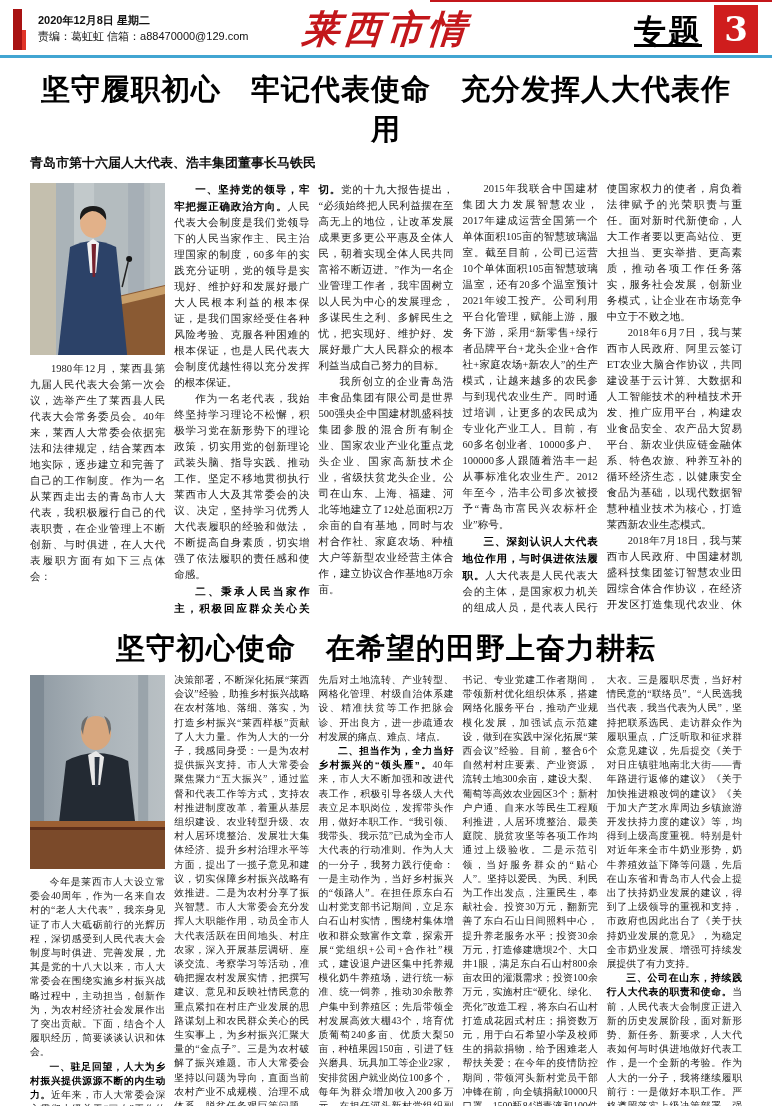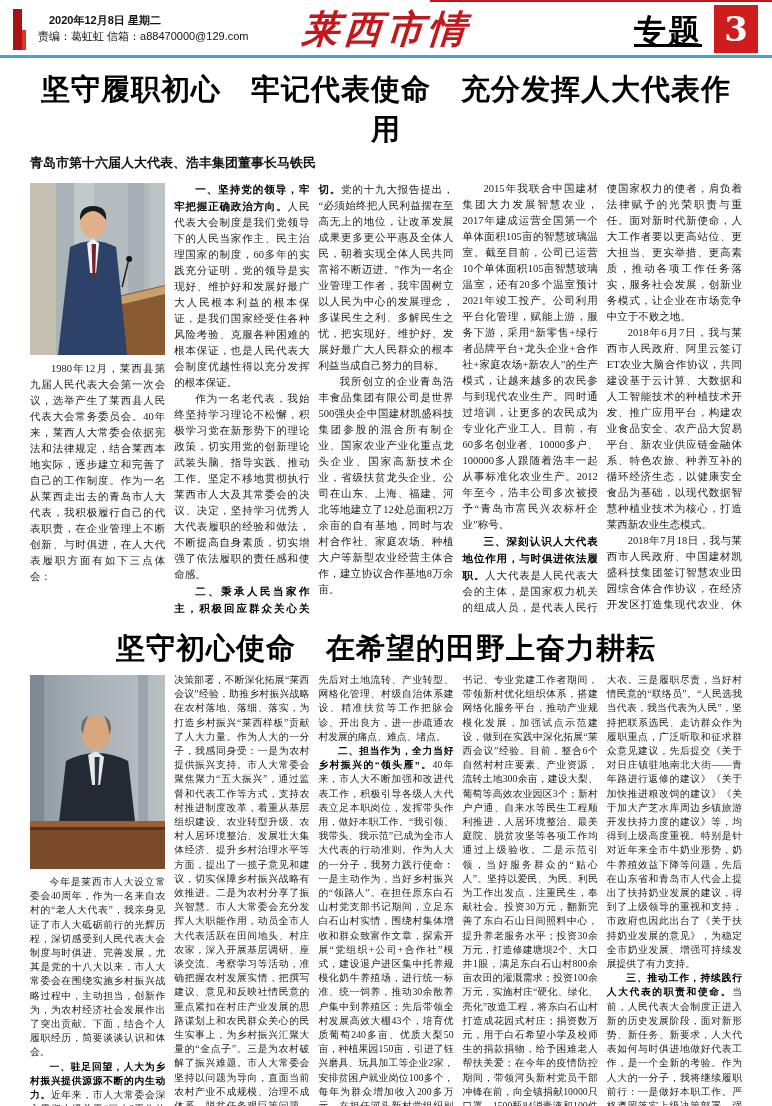--- a/index.html
+++ b/index.html
@@ -7,21 +7,21 @@
     width:772px;height:1106px;overflow:hidden;position:relative;
     background:#ffffff;color:#1c1c1c;
     font-family:"Liberation Serif","DejaVu Serif",serif;
   }
   
   .header{position:relative;height:58px;}
   .top-red-line{position:absolute;top:0;left:430px;right:0;height:2px;background:#c3171b;}
   .red-bar{position:absolute;left:13px;top:9px;width:9px;height:41px;background:#a81212;}
   .red-bar-accent{position:absolute;left:22px;top:30px;width:4px;height:20px;background:#e03428;}
   .dateblock{position:absolute;left:38px;top:12px;font-family:"Liberation Sans","DejaVu Sans",sans-serif;font-size:11px;line-height:16px;color:#111;}
-  .dateblock .d1{font-weight:bold;margin-left:11px;}
+  .dateblock .d1{font-weight:bold;}
   .masthead{position:absolute;left:0;right:0;top:4px;text-align:center;
     font-family:"DejaVu Serif",serif;font-style:italic;font-weight:bold;
     font-size:38px;color:#c3171b;letter-spacing:4px;transform:skewX(-4deg);}
   .section-label{position:absolute;right:70px;top:10px;font-family:"Liberation Sans","DejaVu Sans",sans-serif;
     font-weight:900;font-size:32px;letter-spacing:2px;color:#000;text-decoration:underline;}
   .page-box{position:absolute;right:14px;top:5px;width:44px;height:48px;background:#cf1d1d;
     display:flex;align-items:center;justify-content:center;}
   .page-box span{font-family:"DejaVu Serif",serif;font-weight:bold;font-size:34px;color:#fff;}
   .blue-rule{position:absolute;left:0;right:0;bottom:0;height:3px;background:#41a5d2;}
   
@@ -115,17 +115,17 @@
         <path d="M51 54 Q51 44 58 41 Q53 52 53 60 Z" fill="#6d6d6d"></path>
         <path d="M81 54 Q81 44 74 41 Q79 52 79 60 Z" fill="#6d6d6d"></path>
         <path d="M56 44 Q66 36 76 44 Q72 40 66 40 Q60 40 56 44 Z" fill="#9b9b9b"></path>
         <rect y="150" width="135" height="44" fill="#7b4a2a"></rect>
         <rect y="146" width="135" height="6" fill="#9c5f33"></rect>
         <rect y="152" width="135" height="3" fill="#5e2f1a"></rect>
       </svg>
     <p>今年是莱西市人大设立常委会40周年，作为一名来自农村的“老人大代表”，我亲身见证了市人大砥砺前行的光辉历程，深切感受到人民代表大会制度与时俱进、完善发展，尤其是党的十八大以来，市人大常委会在围绕实施乡村振兴战略过程中，主动担当，创新作为，为农村经济社会发展作出了突出贡献。下面，结合个人履职经历，简要谈谈认识和体会。</p>
         <p><b>一、驻足回望，人大为乡村振兴提供源源不断的内生动力。</b>近年来，市人大常委会深入贯彻上级关于“三农”工作的决策部署，不断深化拓展“莱西会议”经验，助推乡村振兴战略在农村落地、落细、落实，为打造乡村振兴“莱西样板”贡献了人大力量。作为人大的一分子，我感同身受：一是为农村提供振兴支持。市人大常委会聚焦聚力“五大振兴”，通过监督和代表工作等方式，支持农村推进制度改革，着重从基层组织建设、农业转型升级、农村人居环境整治、发展壮大集体经济、提升乡村治理水平等方面，提出了一揽子意见和建议，切实保障乡村振兴战略有效推进。二是为农村分享了振兴智慧。市人大常委会充分发挥人大职能作用，动员全市人大代表活跃在田间地头、村庄农家，深入开展基层调研、座谈交流、考察学习等活动，准确把握农村发展实情，把撰写建议、意见和反映社情民意的重点紧扣在村庄产业发展的思路谋划上和农民群众关心的民生实事上，为乡村振兴汇聚大量的“金点子”。三是为农村破解了振兴难题。市人大常委会坚持以问题为导向，直面当前农村产业不成规模、治理不成体系、脱贫任务艰巨等问题，先后对土地流转、产业转型、网格化管理、村级自治体系建设、精准扶贫等工作把脉会诊、开出良方，进一步疏通农村发展的痛点、难点、堵点。</p>
         <p><b>二、担当作为，全力当好乡村振兴的“领头雁”。</b>40年来，市人大不断加强和改进代表工作，积极引导各级人大代表立足本职岗位，发挥带头作用，做好本职工作。“我引领、我带头、我示范”已成为全市人大代表的行动准则。作为人大的一分子，我努力践行使命：一是主动作为，当好乡村振兴的“领路人”。在担任原东白石山村党支部书记期间，立足东白石山村实情，围绕村集体增收和群众致富作文章，探索开展“党组织+公司+合作社”模式，建设退户进区集中托养规模化奶牛养殖场，进行统一标准、统一饲养，推动30余散养户集中到养殖区；先后带领全村发展高效大棚43个，培育优质葡萄240多亩、优质大梨50亩，种植果园150亩，引进了钰兴磨具、玩具加工等企业2家，安排贫困户就业岗位100多个，每年为群众增加收入200多万元。在担任河头新村党组织副书记、专业党建工作者期间，带领新村优化组织体系，搭建网络化服务平台，推动产业规模化发展，加强试点示范建设，做到在实践中深化拓展“莱西会议”经验。目前，整合6个自然村村庄要素、产业资源，流转土地300余亩，建设大梨、葡萄等高效农业园区3个；新村户户通、自来水等民生工程顺利推进，人居环境整治、最美庭院、脱贫攻坚等各项工作均通过上级验收。二是示范引领，当好服务群众的“贴心人”。坚持以爱民、为民、利民为工作出发点，注重民生，奉献社会。投资30万元，翻新完善了东白石山日间照料中心，提升养老服务水平；投资30余万元，打造修建塘坝2个、大口井1眼，满足东白石山村800余亩农田的灌溉需求；投资100余万元，实施村庄“硬化、绿化、亮化”改造工程，将东白石山村打造成花园式村庄；捐资数万元，用于白石希望小学及校师生的捐款捐物，给予困难老人帮扶关爱；在今年的疫情防控期间，带领河头新村党员干部冲锋在前，向全镇捐献10000只口罩、1500瓶84消毒液和100件大衣。三是履职尽责，当好村情民意的“联络员”。“人民选我当代表，我当代表为人民”，坚持把联系选民、走访群众作为履职重点，广泛听取和征求群众意见建议，先后提交《关于对日庄镇驻地南北大街——青年路进行返修的建议》《关于加快推进粮改饲的建议》《关于加大产芝水库周边乡镇旅游开发扶持力度的建议》等，均得到上级高度重视。特别是针对近年来全市牛奶业形势，奶牛养殖效益下降等问题，先后在山东省和青岛市人代会上提出了扶持奶业发展的建议，得到了上级领导的重视和支持，市政府也因此出台了《关于扶持奶业发展的意见》，为稳定全市奶业发展、增强可持续发展提供了有力支持。</p>
-        <p><b>三、推动工作，持续践行人大代表的职责和使命。</b>当前，人民代表大会制度正进入新的历史发展阶段，面对新形势、新任务、新要求，人大代表如何与时俱进地做好代表工作，是一个全新的考验。作为人大的一分子，我将继续履职前行：一是做好本职工作。严格遵照落实上级决策部署，强化“领头雁”意识，带领新村抓好党组织建设，健全网格化管理、村民自治等治理体系，放大产业规模化效应，不断提升群众的获得感、幸福感。二是当好代表。充分发挥农村人大代表的优势和作用，深入田间地头，听取民声、汇聚民意，把群众反映的“最后一公里”问题带上会议，努力为群众代言献策。今年是值得纪念的人大设立常委会40周年，我很荣幸能作为一名人大代表与莱西人大携手同行，也坚信在市人大常委会的坚强领导下，人大工作一定能为莱西再创辉煌作出新的更大贡献！</p>
+        <p><b>三、公司在山东，持续践行人大代表的职责和使命。</b>当前，人民代表大会制度正进入新的历史发展阶段，面对新形势、新任务、新要求，人大代表如何与时俱进地做好代表工作，是一个全新的考验。作为人大的一分子，我将继续履职前行：一是做好本职工作。严格遵照落实上级决策部署，强化“领头雁”意识，带领新村抓好党组织建设，健全网格化管理、村民自治等治理体系，放大产业规模化效应，不断提升群众的获得感、幸福感。二是当好代表。充分发挥农村人大代表的优势和作用，深入田间地头，听取民声、汇聚民意，把群众反映的“最后一公里”问题带上会议，努力为群众代言献策。今年是值得纪念的人大设立常委会40周年，我很荣幸能作为一名人大代表与莱西人大携手同行，也坚信在市人大常委会的坚强领导下，人大工作一定能为莱西再创辉煌作出新的更大贡献！</p>
       </div>
   </div>
 
 </div>
 
 </body></html>

